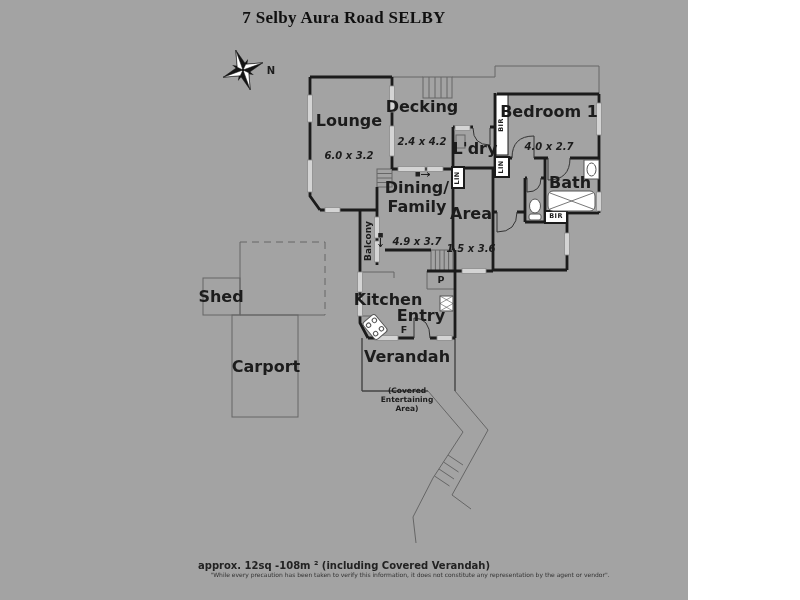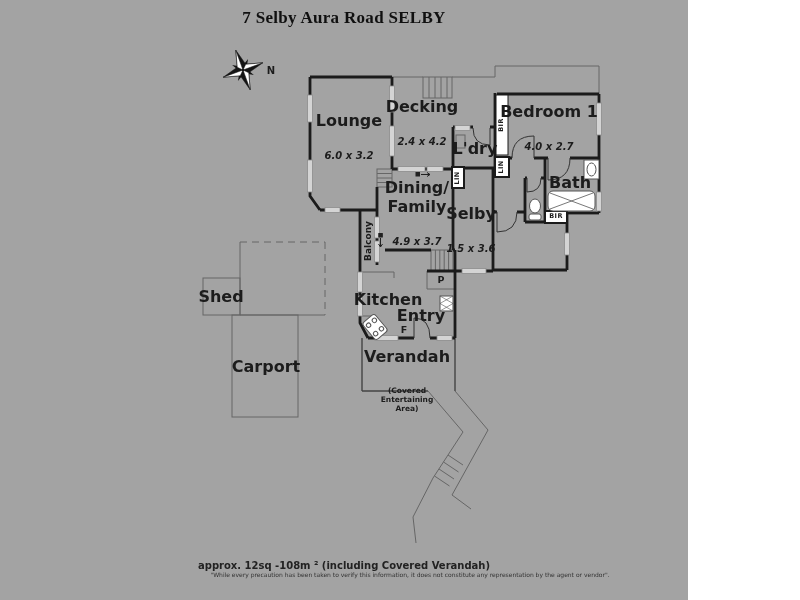--- a/index.html
+++ b/index.html
@@ -198,21 +198,21 @@
     <span class="name">Bedroom 1</span>
     <span class="dims">4.0 x 2.7</span>
   </div>
 
   <div class="lbl" style="left:570px;top:182px">
     <span class="name">Bath</span>
   </div>
 
 
   <div class="lbl" style="left:471px;top:229px">
-    <span class="name">Selby</span>
+    <span class="name">Area</span>
     <span class="dims">1.5 x 3.6</span>
   </div>
 
   <div class="lbl" style="left:417px;top:213px">
     <span class="name">Dining/
 Family</span>
     <span class="dims">4.9 x 3.7</span>
   </div>
 
   <div class="lbl" style="left:388px;top:299px">

